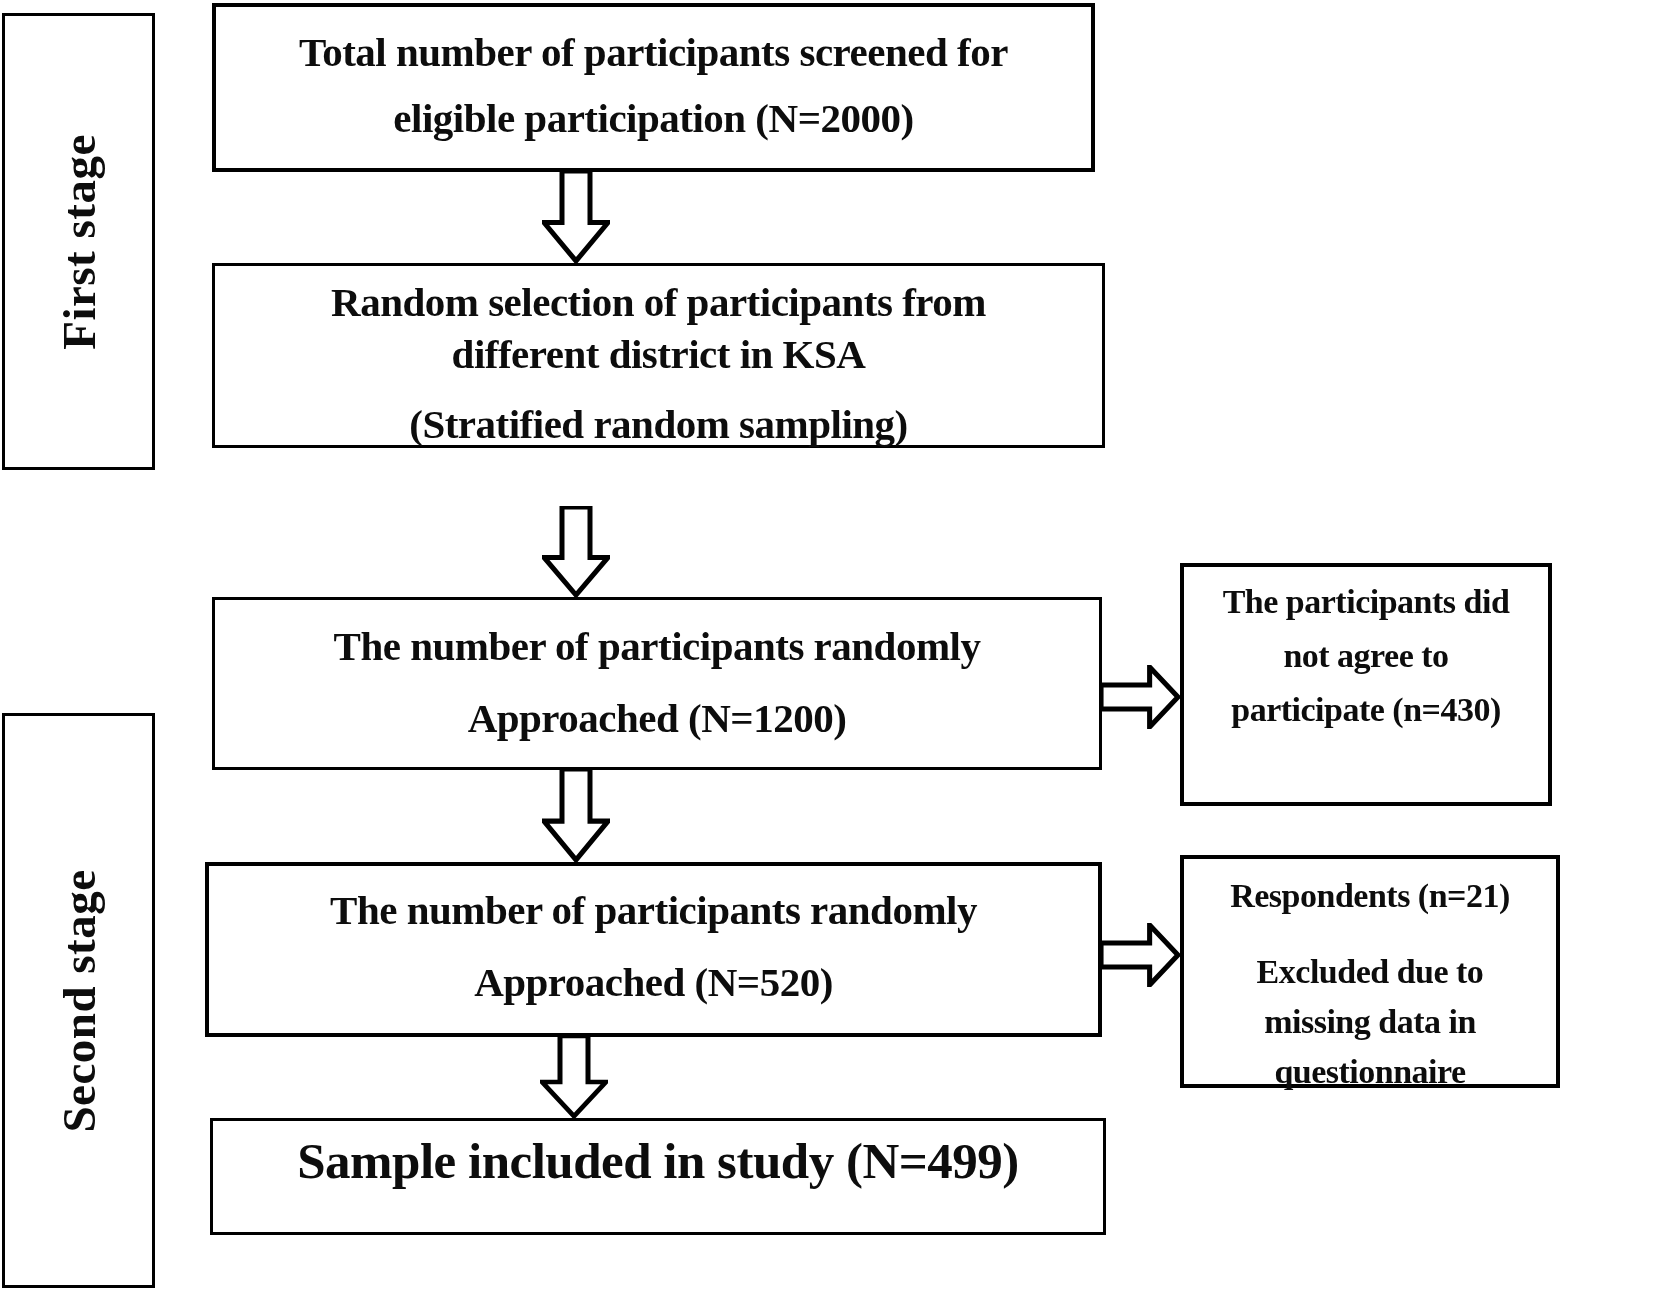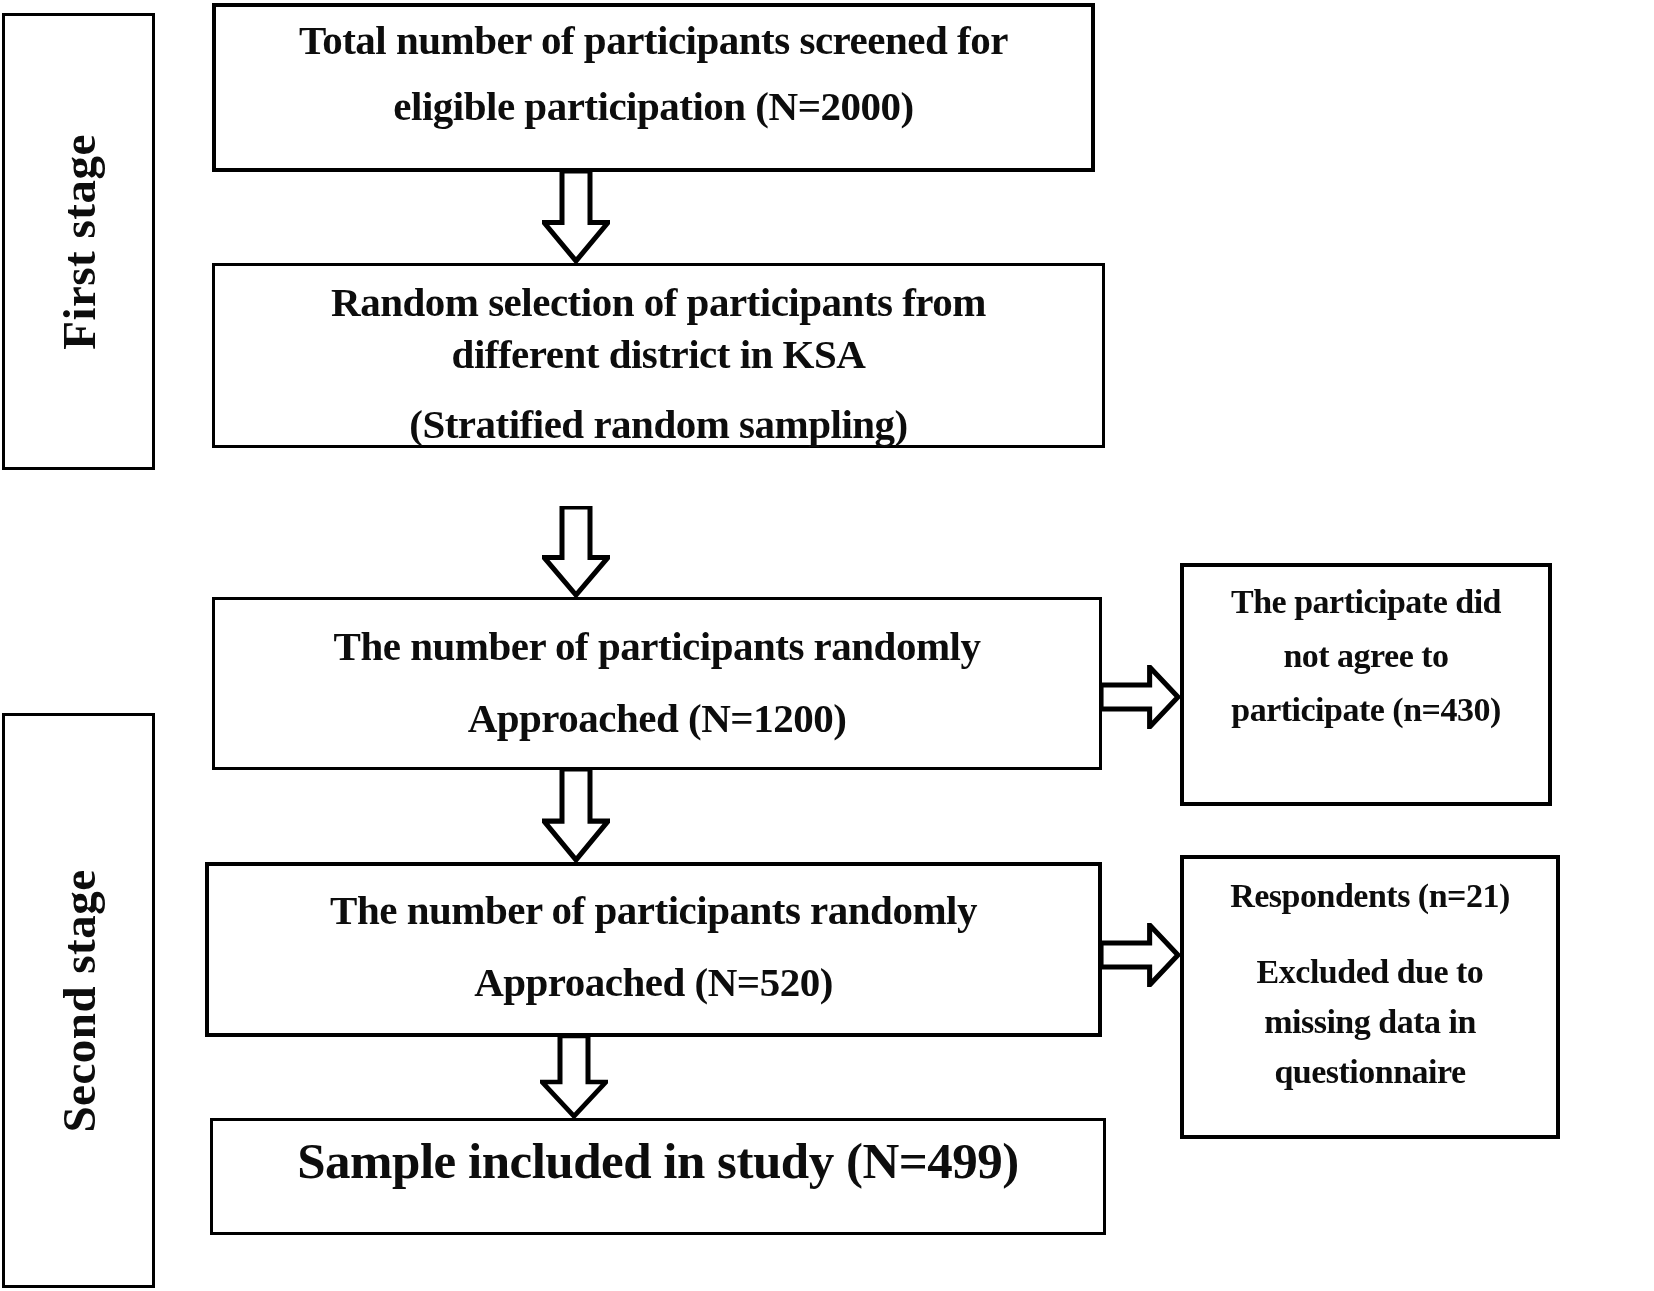--- a/index.html
+++ b/index.html
@@ -21,36 +21,36 @@
     position: absolute;
     background: #ffffff;
     border: 3px solid #000000;
     box-sizing: border-box;
     text-align: center;
     letter-spacing: -0.5px;
   }
   .line { white-space: nowrap; }
 
   
-  .b1 { left: 212px; top: 3px;    width: 883px; height: 169px; border-width: 4px; font-size: 41px; }
+  .b1 { left: 212px; top: 3px;    width: 883px; height: 169px; border-width: 4px; font-size: 41px; padding-top: 12px; }
   .b1 .line { line-height: 66px; }
   .b2 { left: 212px; top: 263px;  width: 893px; height: 185px; font-size: 41px; padding-top: 10px; }
   .b2 .line { line-height: 52px; }
   .b2 .gap  { margin-top: 18px; }
   .b3 { left: 212px; top: 597px;  width: 890px; height: 173px; font-size: 41px; padding-top: 10px; }
   .b3 .line { line-height: 72px; }
   .b4 { left: 205px; top: 862px;  width: 897px; height: 175px; border-width: 4px; font-size: 41px; padding-top: 8px; }
   .b4 .line { line-height: 72px; }
   .b5 { left: 210px; top: 1118px; width: 896px; height: 117px; font-size: 51px; padding-top: 8px; }
   .b5 .line { line-height: 64px; }
 
   
   .s1 { left: 1180px; top: 563px; width: 372px; height: 243px; border-width: 4px; font-size: 34px; padding-top: 8px; }
   .s1 .line { line-height: 54px; }
-  .s2 { left: 1180px; top: 855px; width: 380px; height: 284px; border-width: 4px; font-size: 34px; padding-top: 10px; }
+  .s2 { left: 1180px; top: 855px; width: 380px; height: 233px; border-width: 4px; font-size: 34px; padding-top: 10px; }
   .s2 .line { line-height: 54px; }
   .s2 .tight { line-height: 50px; }
   .s2 .gap { margin-top: 24px; }
 
   
   .stage {
     position: absolute;
     left: 2px;
     width: 153px;
     border: 3px solid #000000;
@@ -110,21 +110,21 @@
   <div class="box b4">
     <div class="line">The number of participants randomly</div>
     <div class="line">Approached (N=520)</div>
   </div>
 
   <div class="box b5">
     <div class="line">Sample included in study (N=499)</div>
   </div>
 
   <div class="box s1">
-    <div class="line">The participate did</div>
+    <div class="line">The participants did</div>
     <div class="line">not agree to</div>
     <div class="line">participate (n=430)</div>
   </div>
 
   <div class="box s2">
     <div class="line">Respondents (n=21)</div>
     <div class="line tight gap">Excluded due to</div>
     <div class="line tight">missing data in</div>
     <div class="line tight">questionnaire</div>
   </div>

